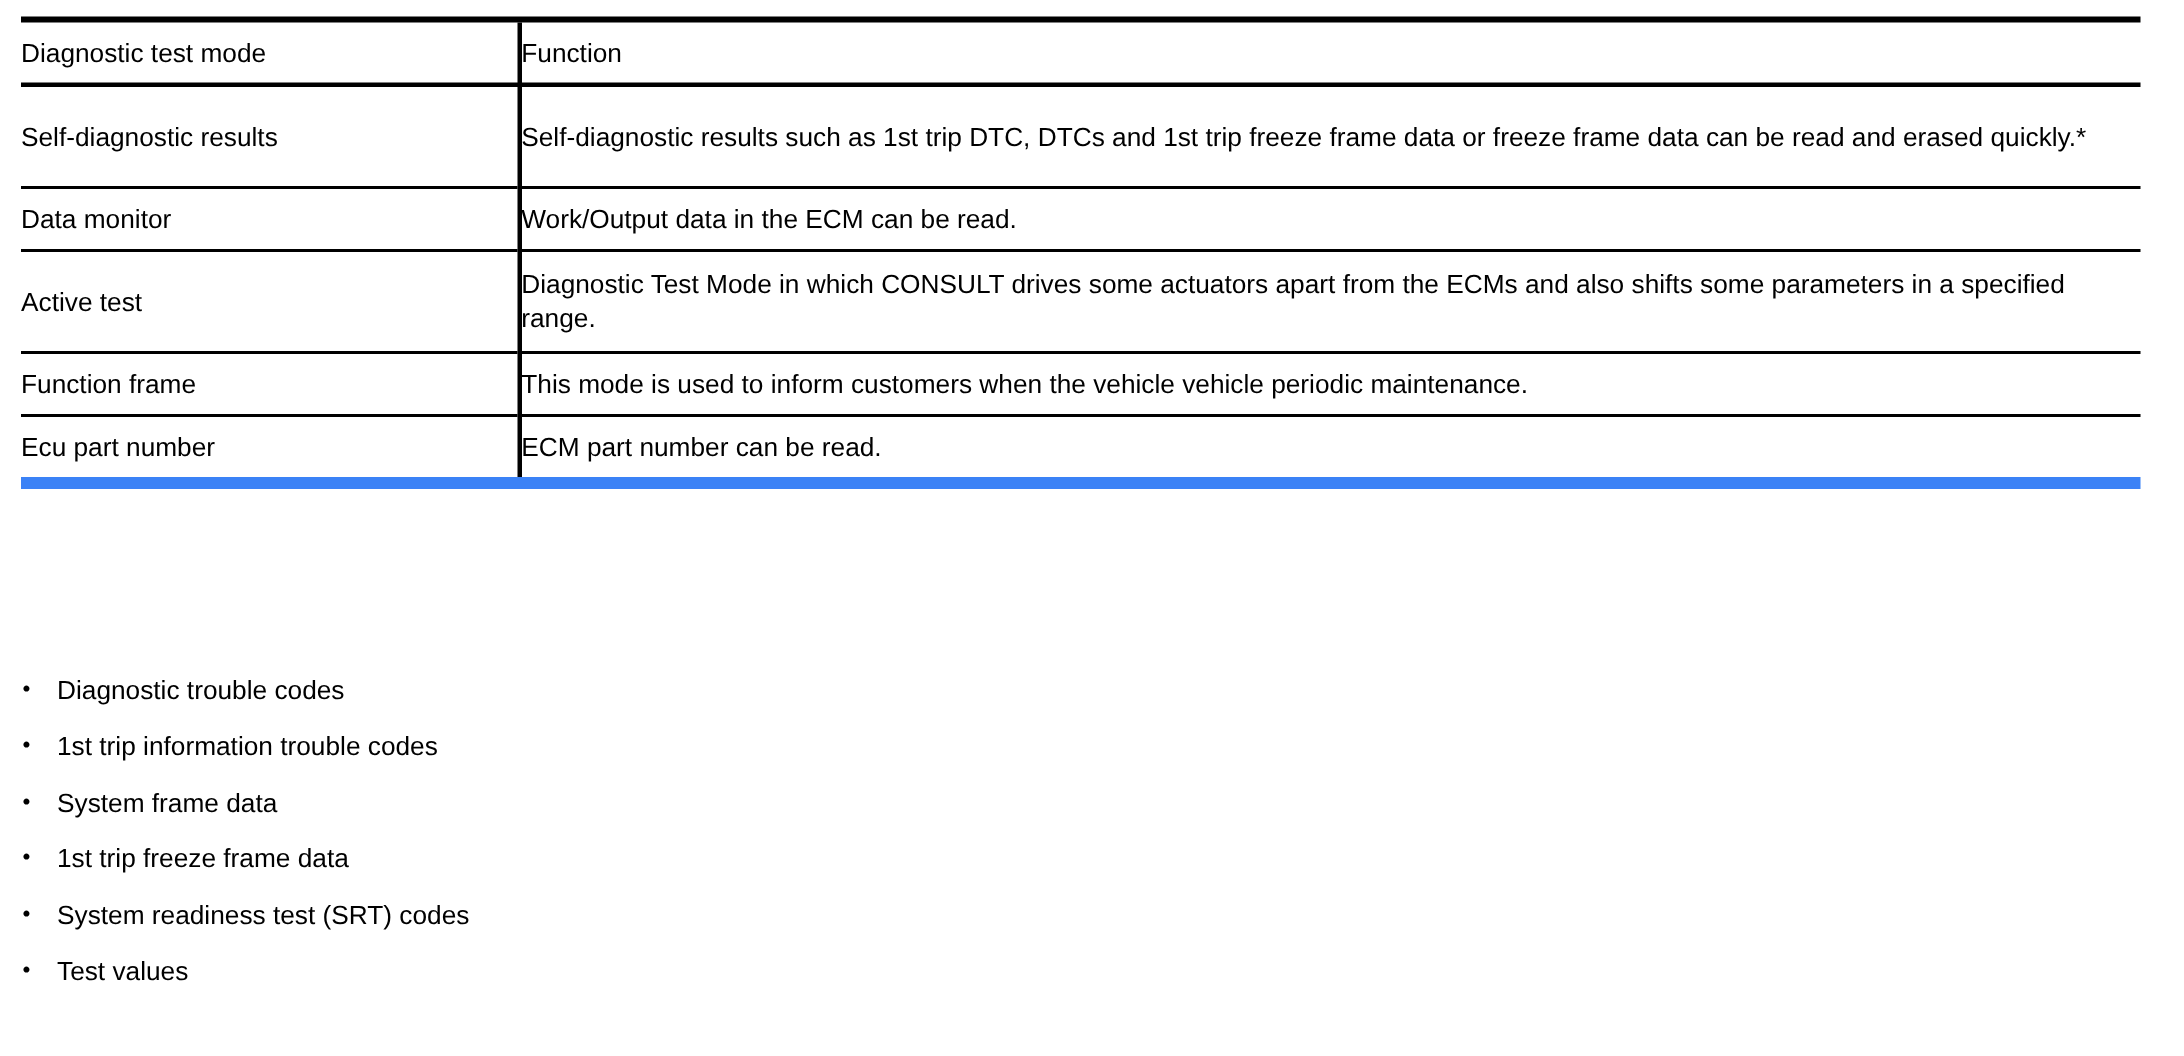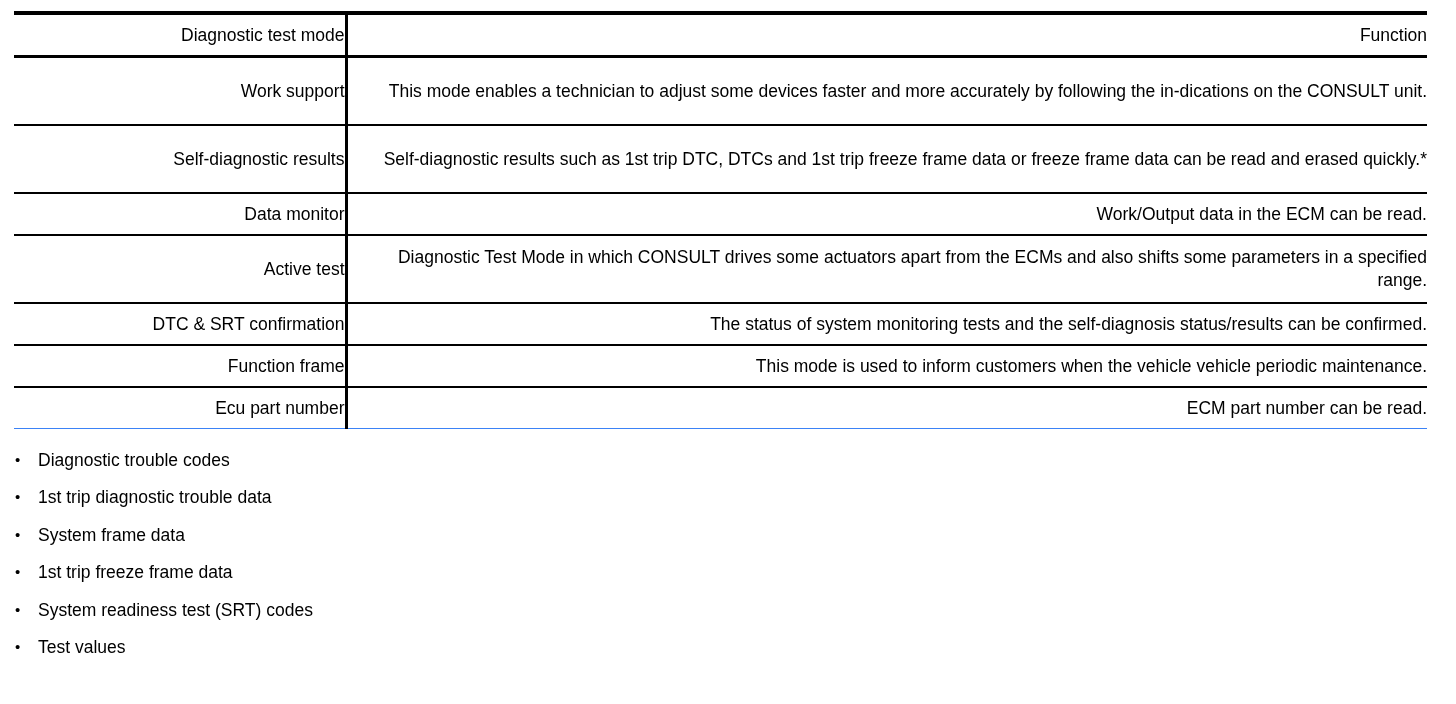--- a/index.html
+++ b/index.html
@@ -41,30 +41,30 @@
 
   table.spec col.c-mode { width: 332px; }
   table.spec col.c-func { width: auto; }
 
   table.spec th,
   table.spec td {
     border: 0;
     padding: 0;
     vertical-align: middle;
     font-weight: normal;
-    text-align: right;
+    text-align: left;
   }
 
   
   table.spec thead tr.head-row > * {
     border-top: 4px solid #000;
     border-bottom: 3px solid #000;
   }
   table.spec tbody tr:last-child > * {
-    border-bottom: 1px solid #3b82f6;
+    border-bottom: 8px solid #3b82f6;
   }
   
   table.spec tbody tr + tr > * {
     border-top: 2px solid #000;
   }
 
   
   table.spec .cell-mode {
     border-right: 3px solid #000;
   }
@@ -133,44 +133,36 @@
         <col class="c-func">
       </colgroup>
       <thead>
         <tr class="head-row">
           <th class="cell-mode">Diagnostic test mode</th>
           <th class="cell-func">Function</th>
         </tr>
       </thead>
       <tbody>
 
-        <tr class="r-tall">
-          <td class="cell-mode">Work support</td>
-          <td class="cell-func">This mode enables a technician to adjust some devices faster and more accurately by following the in-dications on the CONSULT unit.</td>
-        </tr>
 
         <tr class="r-tall">
           <td class="cell-mode">Self-diagnostic results</td>
           <td class="cell-func">Self-diagnostic results such as 1st trip DTC, DTCs and 1st trip freeze frame data or freeze frame data can be read and erased quickly.*</td>
         </tr>
 
         <tr class="r-short">
           <td class="cell-mode">Data monitor</td>
           <td class="cell-func">Work/Output data in the ECM can be read.</td>
         </tr>
 
         <tr class="r-tall">
           <td class="cell-mode">Active test</td>
           <td class="cell-func">Diagnostic Test Mode in which CONSULT drives some actuators apart from the ECMs and also shifts some parameters in a specified range.</td>
         </tr>
 
-        <tr class="r-short">
-          <td class="cell-mode">DTC &amp; SRT confirmation</td>
-          <td class="cell-func">The status of system monitoring tests and the self-diagnosis status/results can be confirmed.</td>
-        </tr>
 
         <tr class="r-short">
           <td class="cell-mode">Function frame</td>
           <td class="cell-func">This mode is used to inform customers when the vehicle vehicle periodic maintenance.</td>
         </tr>
 
         <tr class="r-short">
           <td class="cell-mode">Ecu part number</td>
           <td class="cell-func">ECM part number can be read.</td>
         </tr>
@@ -181,21 +173,21 @@
 
   <div class="notes">
 
     <ul class="bullet-list">
       <li>
         <span class="bullet-dot">•</span>
         <span>Diagnostic trouble codes</span>
       </li>
       <li>
         <span class="bullet-dot">•</span>
-        <span>1st trip diagnostic trouble data</span>
+        <span>1st trip information trouble codes</span>
       </li>
       <li>
         <span class="bullet-dot">•</span>
         <span>System frame data</span>
       </li>
       <li>
         <span class="bullet-dot">•</span>
         <span>1st trip freeze frame data</span>
       </li>
       <li>

